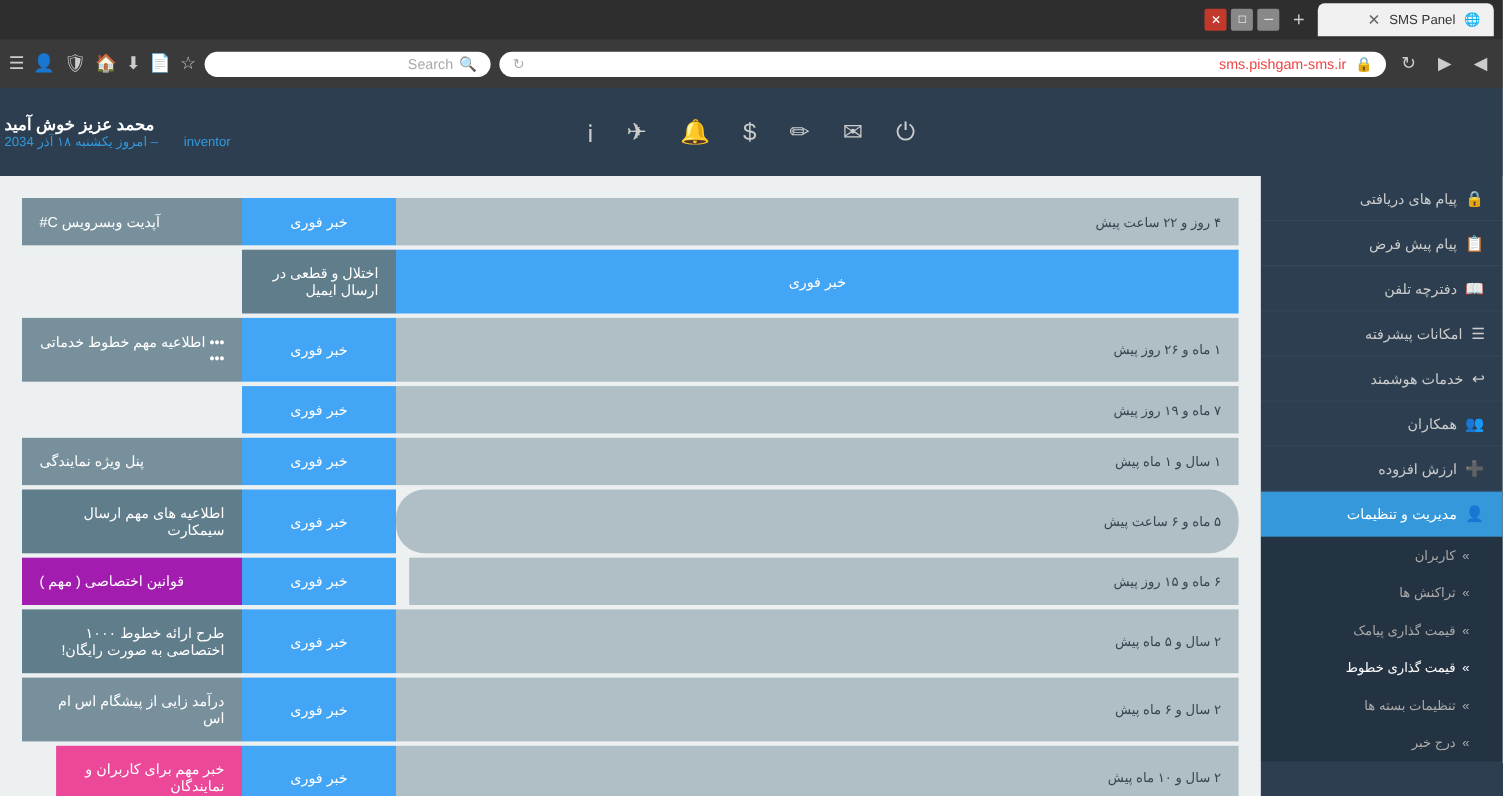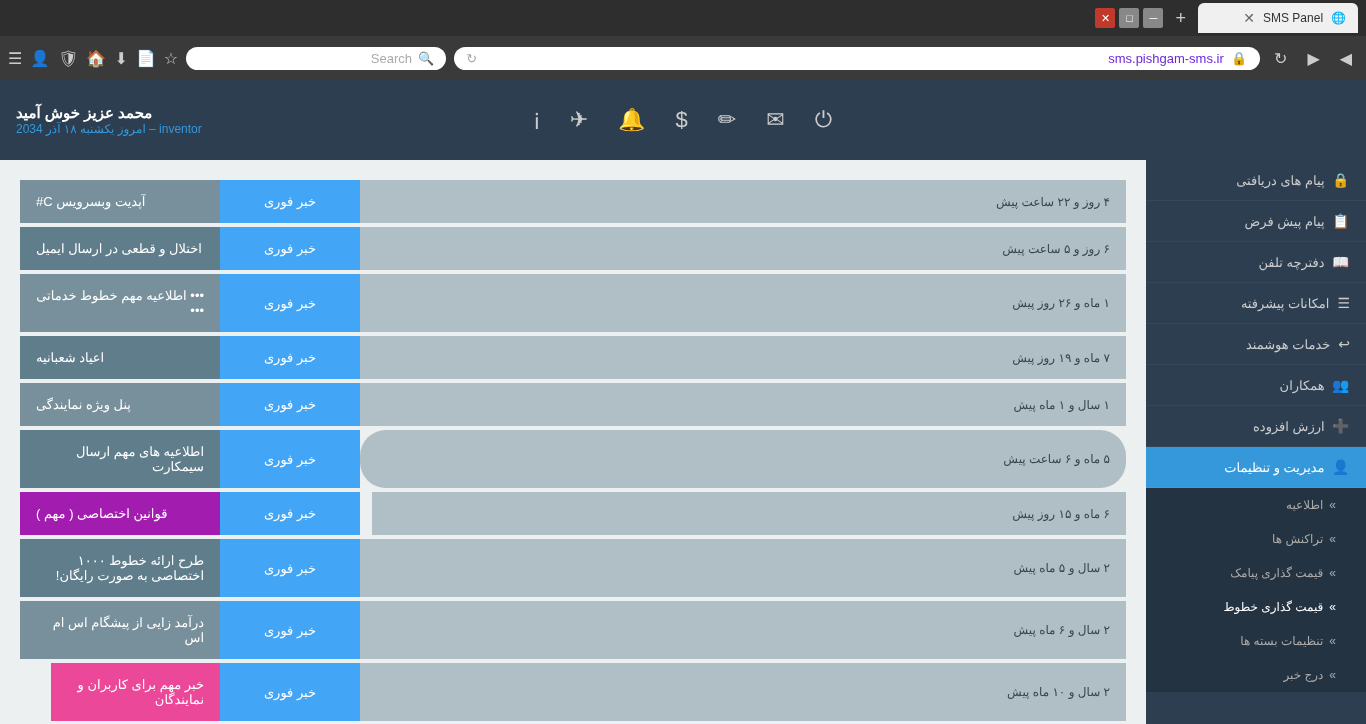--- a/index.html
+++ b/index.html
@@ -13,33 +13,33 @@
     .new-tab { background: none; color: #ccc; font-size: 18px; cursor: pointer; padding: 0 8px; }
     .window-controls { margin-left: auto; display: flex; gap: 4px; }
     .win-btn { width: 20px; height: 20px; border-radius: 2px; border: none; cursor: pointer; font-size: 11px; color: white; }
     .win-min { background: #888; }
     .win-max { background: #888; }
     .win-close { background: #c0392b; }
 
     .address-bar-row { display: flex; align-items: center; background: #3a3a3a; padding: 6px 8px; gap: 8px; height: 44px; }
     .nav-btn { background: none; border: none; color: #ccc; font-size: 16px; cursor: pointer; padding: 2px 6px; }
     .address-bar { flex: 1; background: white; border-radius: 20px; padding: 4px 12px; font-size: 13px; color: #333; display: flex; align-items: center; gap: 8px; }
-    .address-text { flex: 1; color: #6d28d9; font-size: 13px; }
+    .address-text { flex: 1; color: #ef4444; font-size: 13px; }
     .search-box { background: white; border-radius: 20px; padding: 4px 12px; font-size: 13px; color: #aaa; display: flex; align-items: center; gap: 6px; width: 260px; }
     .toolbar-icons { display: flex; gap: 8px; align-items: center; }
     .toolbar-icon { color: #ccc; font-size: 16px; cursor: pointer; }
 
     
     .app-container { display: flex; height: calc(724px - 80px); background: #f0f0f0; }
 
     
     .top-nav { background: #2c3e50; display: flex; align-items: center; padding: 0 20px; height: 80px; position: relative; }
     .top-nav-icons { display: flex; gap: 30px; align-items: center; justify-content: center; flex: 1; }
     .top-icon { color: #ccc; font-size: 22px; cursor: pointer; }
-    .user-info { position: absolute; left: 16px; text-align: left; }
+    .user-info { position: absolute; left: 4px; text-align: left; }
     .user-name { color: white; font-size: 15px; font-weight: bold; }
     .user-sub { color: #aaa; font-size: 12px; }
     .user-sub span { color: #3498db; }
 
     
     .sidebar { width: 220px; background: #2c3e50; color: #ccc; font-size: 13px; overflow-y: auto; flex-shrink: 0; }
     .sidebar-item { padding: 12px 16px; cursor: pointer; display: flex; align-items: center; gap: 8px; border-bottom: 1px solid rgba(255,255,255,0.05); }
     .sidebar-item.active { background: #3498db; color: white; }
     .sidebar-item .icon { font-size: 14px; }
     .sidebar-sub { background: #243342; }
@@ -103,21 +103,21 @@
     <span class="top-icon">✉</span>
     <span class="top-icon">✏</span>
     <span class="top-icon">$</span>
     <span class="top-icon">🔔</span>
     <span class="top-icon">✈</span>
     <span class="top-icon">ℹ</span>
   </div>
   <div class="user-info">
     <div class="user-name">محمد عزیز خوش آمید</div>
     <div class="user-sub">
-      <span style="color:#3498db;">inventor</span>
+      <span style="color:#3498db;margin-left:20px;">inventor</span>
       <span> – </span>
       <span>امروز یکشنبه ۱۸ آذر 2034</span>
     </div>
   </div>
 </div>
 
 <div class="app-container">
 
   <div class="sidebar">
     <div class="sidebar-item">
@@ -149,21 +149,21 @@
       <span>ارزش افزوده</span>
     </div>
     <div class="sidebar-item active">
       <span class="icon">👤</span>
       <span>مدیریت و تنظیمات</span>
     </div>
 
     <div class="sidebar-sub">
       <div class="sidebar-sub-item">
         <span>»</span>
-        <span>اطلاعیه</span>
+        <span>کاربران</span>
       </div>
       <div class="sidebar-sub-item">
         <span>»</span>
         <span>تراکنش ها</span>
       </div>
       <div class="sidebar-sub-item">
         <span>»</span>
         <span>قیمت گذاری پیامک</span>
       </div>
       <div class="sidebar-sub-item active-sub">
@@ -182,33 +182,31 @@
   </div>
 
   <div class="main-content">
     <div id="news-list">
     <div class="news-row">
     <div class="cell cell-time" style="direction:rtl;">۴ روز و ۲۲ ساعت پیش</div>
     <div class="cell cell-type">خبر فوری</div>
     <div class="cell cell-title" style="background:#78909c;">آپدیت وبسرویس C#</div>
   </div>
         <div class="news-row">
-    <div class="cell cell-time" style="direction:rtl;">۶ روز و ۵ ساعت پیش</div>
     <div class="cell cell-type">خبر فوری</div>
     <div class="cell cell-title" style="background:#607d8b;text-align:right;">اختلال و قطعی در ارسال ایمیل</div>
   </div>
         <div class="news-row">
     <div class="cell cell-time" style="direction:rtl;">۱ ماه و ۲۶ روز پیش</div>
     <div class="cell cell-type">خبر فوری</div>
     <div class="cell cell-title" style="background:#78909c;">••• اطلاعیه مهم خطوط خدماتی •••</div>
   </div>
         <div class="news-row">
     <div class="cell cell-time" style="direction:rtl;text-align:center;">۷ ماه و ۱۹ روز پیش</div>
     <div class="cell cell-type">خبر فوری</div>
-    <div class="cell cell-title" style="background:#607d8b;">اعیاد شعبانیه</div>
   </div>
         <div class="news-row">
     <div class="cell cell-time" style="direction:rtl;">۱ سال و ۱ ماه پیش</div>
     <div class="cell cell-type">خبر فوری</div>
     <div class="cell cell-title" style="background:#78909c;">پنل ویژه نمایندگی</div>
   </div>
         <div class="news-row">
     <div class="cell cell-time" style="direction:rtl;border-radius:26px;">۵ ماه و ۶ ساعت پیش</div>
     <div class="cell cell-type">خبر فوری</div>
     <div class="cell cell-title" style="background:#607d8b;">اطلاعیه های مهم ارسال سیمکارت</div>

